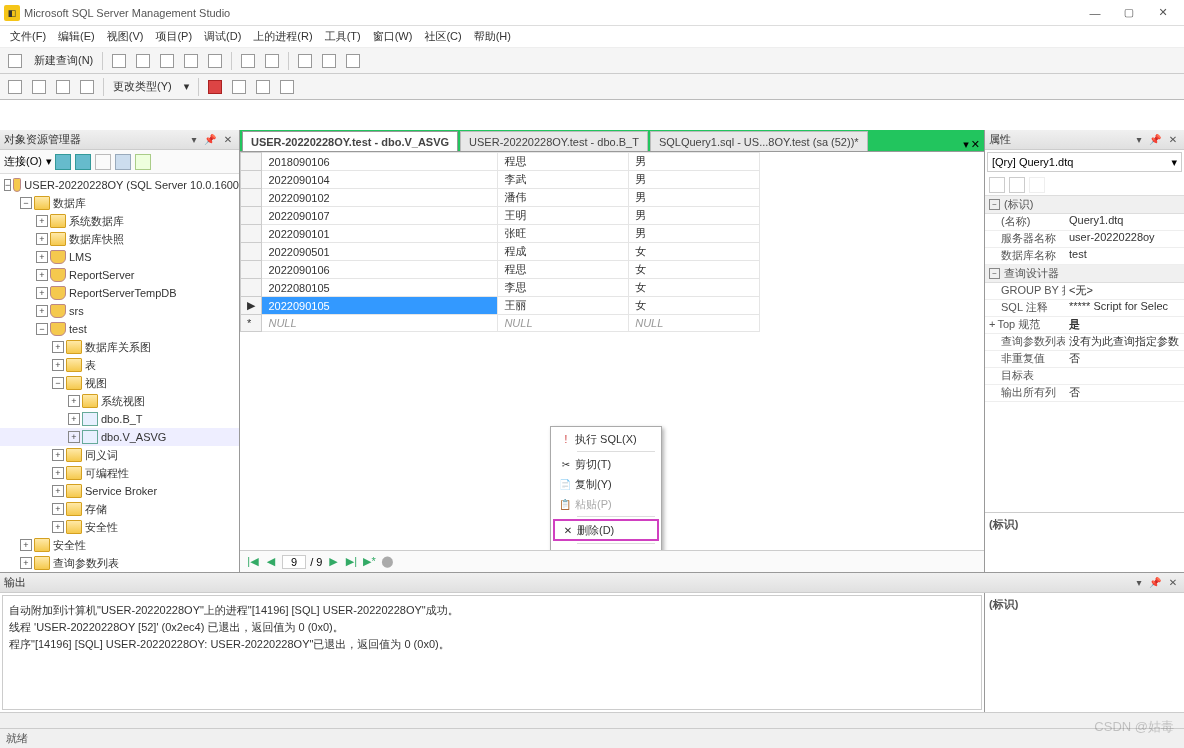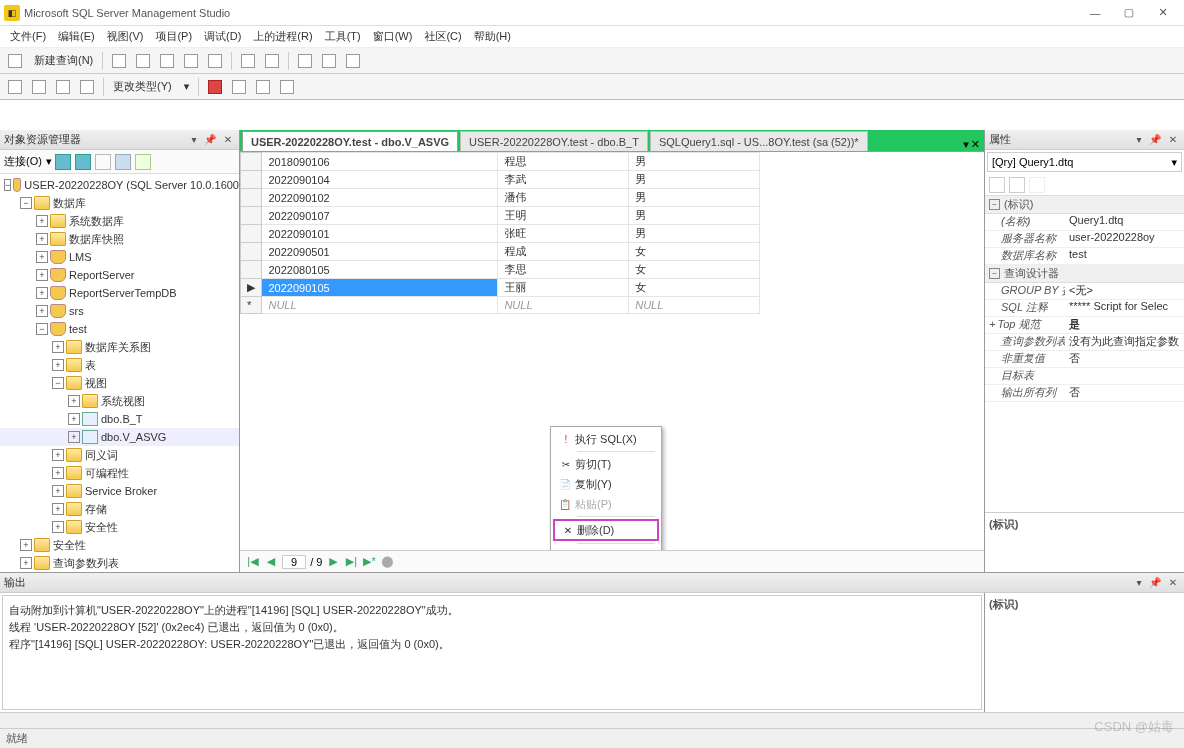--- a/index.html
+++ b/index.html
@@ -51,21 +51,21 @@
 .cm-sep { height: 1px; background: #ddd; margin: 2px 4px 2px 24px; }
 .nav-bar { height: 22px; border-top: 1px solid #ccc; background: #fafafa; display: flex; align-items: center; padding: 0 6px; gap: 4px; font-size: 11px; }
 .nav-bar .nb { width: 14px; height: 14px; display: inline-flex; align-items: center; justify-content: center; color: #3a6; }
 .props { width: 200px; border-left: 1px solid #999; display: flex; flex-direction: column; background: #fff; }
 .props-tb { height: 22px; border-bottom: 1px solid #ddd; display: flex; align-items: center; padding: 0 4px; gap: 4px; }
 .props-tb .ic { width: 16px; height: 16px; border: 1px solid #ccc; }
 .pgrid { flex: 1; overflow: auto; }
 .pgrid .cat { background: #f0f0f0; height: 18px; display: flex; align-items: center; padding: 0 4px; color: #555; border-bottom: 1px solid #ddd; }
 .pgrid .cat .cexp { width: 11px; height: 11px; border: 1px solid #888; font-size: 8px; display: inline-flex; align-items: center; justify-content: center; margin-right: 4px; }
 .pgrid .prow { display: flex; height: 17px; border-bottom: 1px solid #eee; }
-.pgrid .pk { width: 80px; padding: 0 4px 0 16px; color: #555; overflow: hidden; white-space: nowrap; font-style: italic; }
+.pgrid .pk { width: 80px; padding: 0 4px 0 16px; color: #555; overflow: hidden; white-space: nowrap; }
 .pgrid .pv { flex: 1; padding: 0 4px; color: #333; overflow: hidden; white-space: nowrap; }
 .pdesc { height: 60px; border-top: 1px solid #ccc; padding: 4px; color: #555; }
 .qry-sel { height: 20px; border: 1px solid #ccc; margin: 2px; padding: 0 4px; display: flex; align-items: center; }
 .output { height: 140px; border-top: 1px solid #999; display: flex; flex-direction: column; }
 .output-body { flex: 1; display: flex; }
 .output-text { flex: 1; padding: 6px; font-family: "SimSun", monospace; font-size: 12px; color: #333; line-height: 1.4; overflow: auto; background: #fff; border: 1px solid #ccc; margin: 2px; white-space: pre-wrap; }
 .output-side { width: 200px; border-left: 1px solid #999; padding: 4px; color: #555; }
 .status-bar { height: 20px; background: #f0f0f0; border-top: 1px solid #ccc; display: flex; align-items: center; padding: 0 6px; color: #555; font-size: 11px; }
 .watermark { position: absolute; bottom: 12px; right: 10px; color: rgba(0,0,0,0.2); font-size: 13px; z-index: 200; }
 .scroll-x { height: 16px; background: #f0f0f0; border-top: 1px solid #ccc; }
@@ -359,20 +359,26 @@
               <td>男</td>
             </tr>
         <tr>
               <td class="rowhdr"></td>
               <td>2022090501</td>
               <td>程成</td>
               <td>女</td>
             </tr>
         <tr>
               <td class="rowhdr"></td>
+              <td>2022090106</td>
+              <td>程思</td>
+              <td>女</td>
+            </tr>
+        <tr>
+              <td class="rowhdr"></td>
               <td>2022080105</td>
               <td>李思</td>
               <td>女</td>
             </tr>
         <tr>
               <td class="rowhdr">▶</td>
               <td class="sel">2022090105</td>
               <td>王丽</td>
               <td>女</td>
             </tr>

